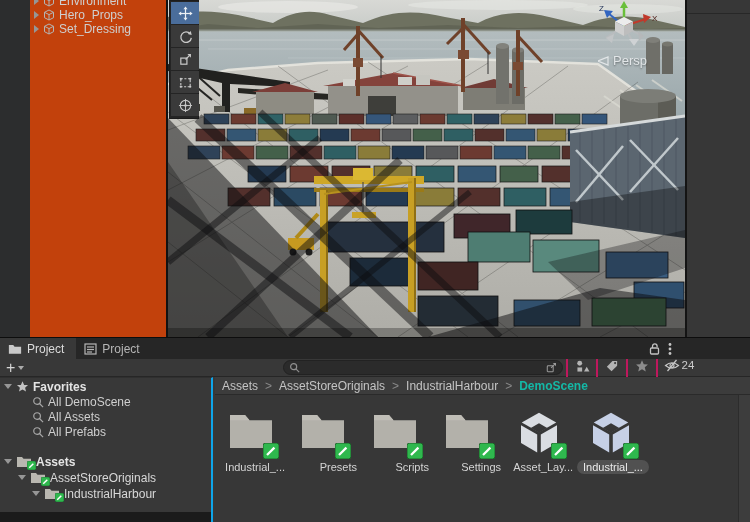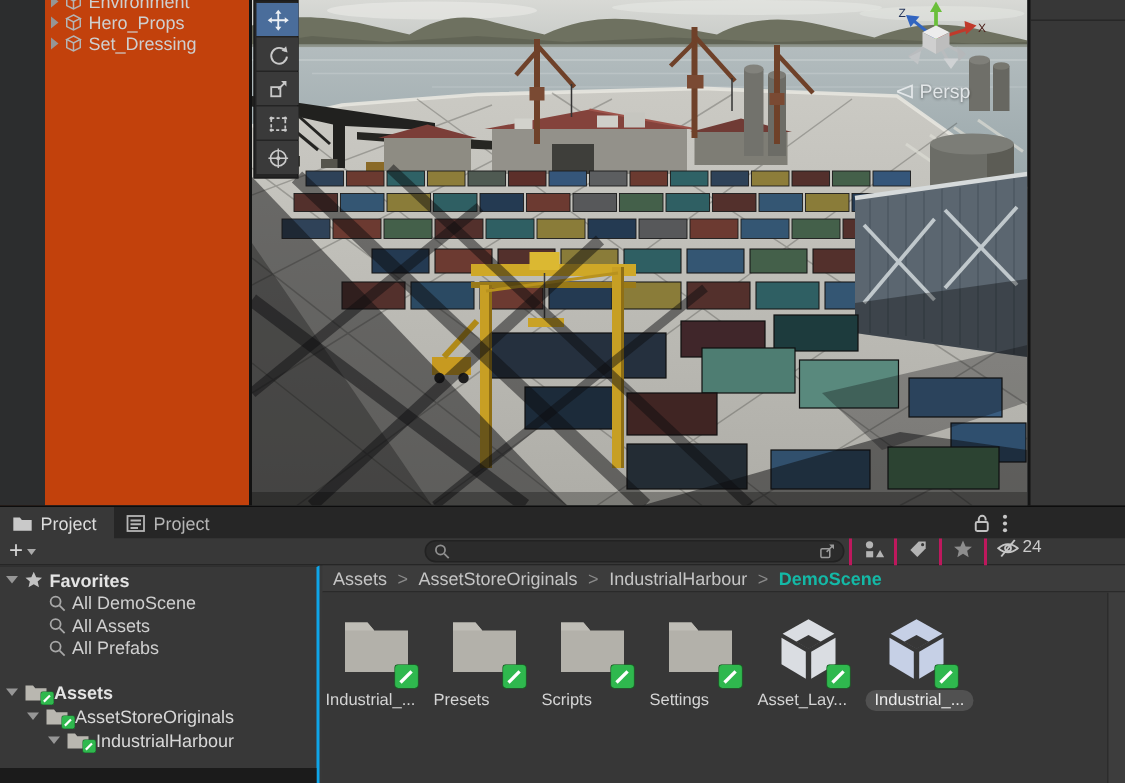--- a/index.html
+++ b/index.html
@@ -30,21 +30,21 @@
   .ptoolbar{left:0;top:359px;width:750px;height:18px;background:#383838;border-bottom:1px solid #262626;box-sizing:border-box;}
   .search{left:283px;top:1px;width:280px;height:15px;background:#2b2b2b;border:1px solid #222;border-radius:8px;display:flex;align-items:center;padding:0 5px;box-sizing:border-box;gap:4px;}
   .search input{flex:1;background:transparent;border:none;outline:none;color:#ddd;font-size:11px;min-width:0;}
   .tb-cell{width:28px;height:18px;display:flex;justify-content:center;border-left:2px solid #be185d;}
   .treepanel{left:0;top:377px;width:213px;height:145px;background:#383838;border-top:1px solid #2f2f2f;border-right:2px solid #0ea5e9;box-sizing:border-box;}
   .trow{height:15px;gap:4px;white-space:nowrap;}
   .bold{font-weight:700;color:#e4e4e4;}
   .crumbbar{left:215px;top:377px;width:535px;height:18px;background:#3c3c3c;border-bottom:1px solid #2a2a2a;box-sizing:border-box;display:flex;align-items:center;gap:7px;padding-left:7px;color:#c4c4c4;}
   .crumbsep{color:#8a8a8a;}
   .content{left:215px;top:395px;width:535px;height:127px;background:#373737;}
-  .gitem{position:absolute;top:14px;width:68px;text-align:left;}
+  .gitem{position:absolute;top:14px;width:68px;text-align:right;}
   .gicon{position:relative;width:48px;height:48px;margin:0 auto;}
   .glabel{margin-top:4px;font-size:11px;color:#d4d4d4;white-space:nowrap;}
   .pill{background:#515151;border-radius:7px;padding:1px 6px;color:#eaeaea;}
   .badge{position:absolute;right:-4px;bottom:-2px;}
   .vscroll{position:absolute;right:0;top:0;width:12px;height:127px;background:#3d3d3d;border-left:1px solid #2c2c2c;box-sizing:border-box;}
   .hscroll{position:absolute;left:0;bottom:0;width:211px;height:10px;background:#1b1b1b;}
 </style>
 </head>
 <body>
 

